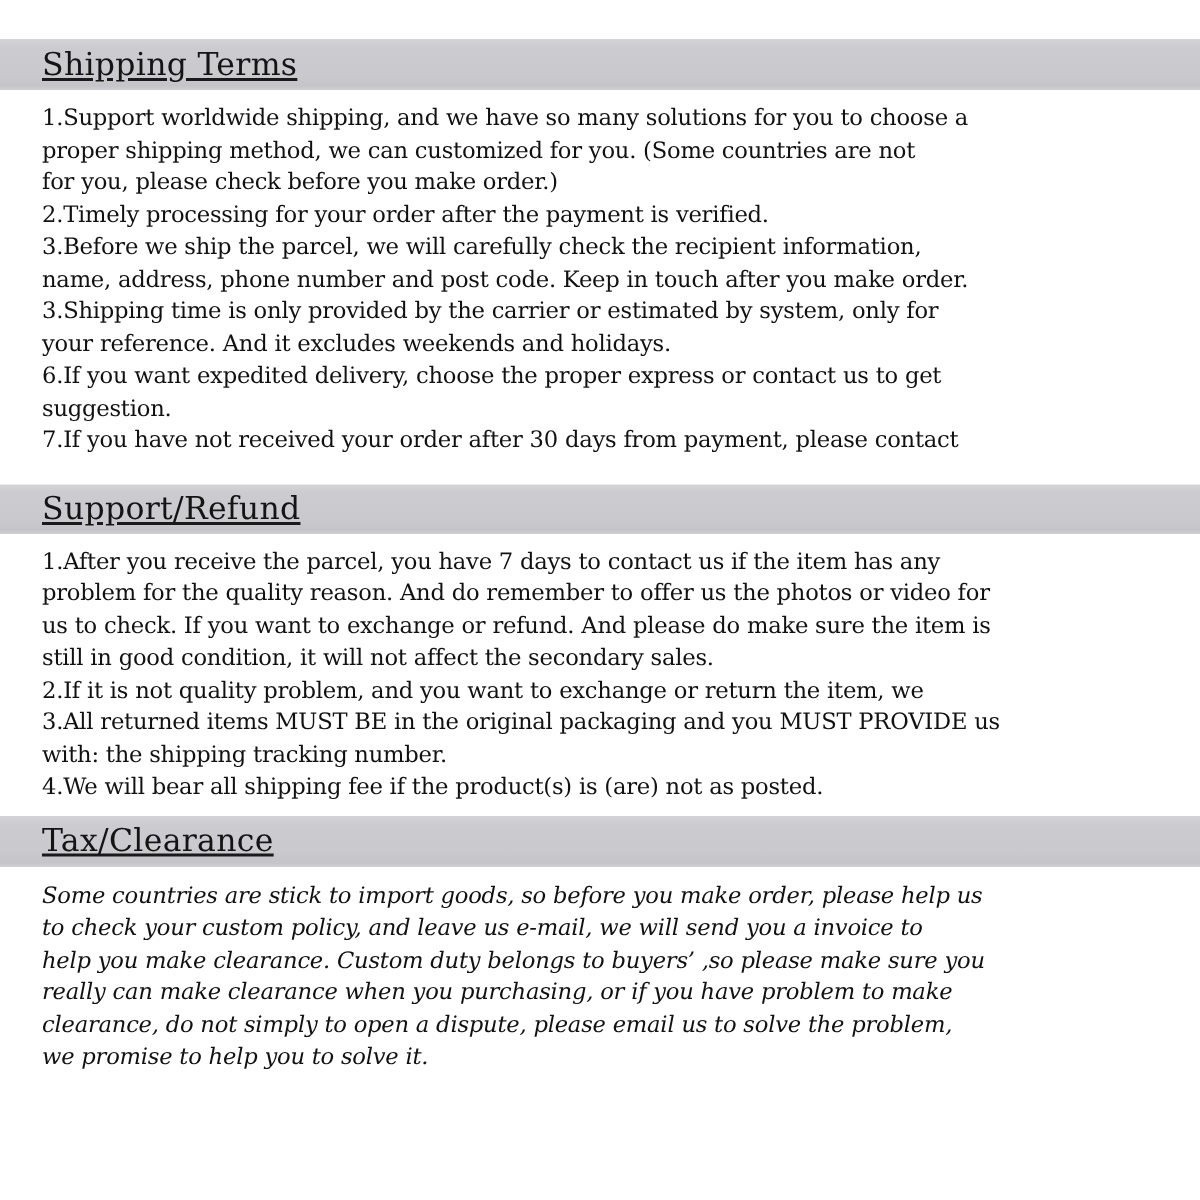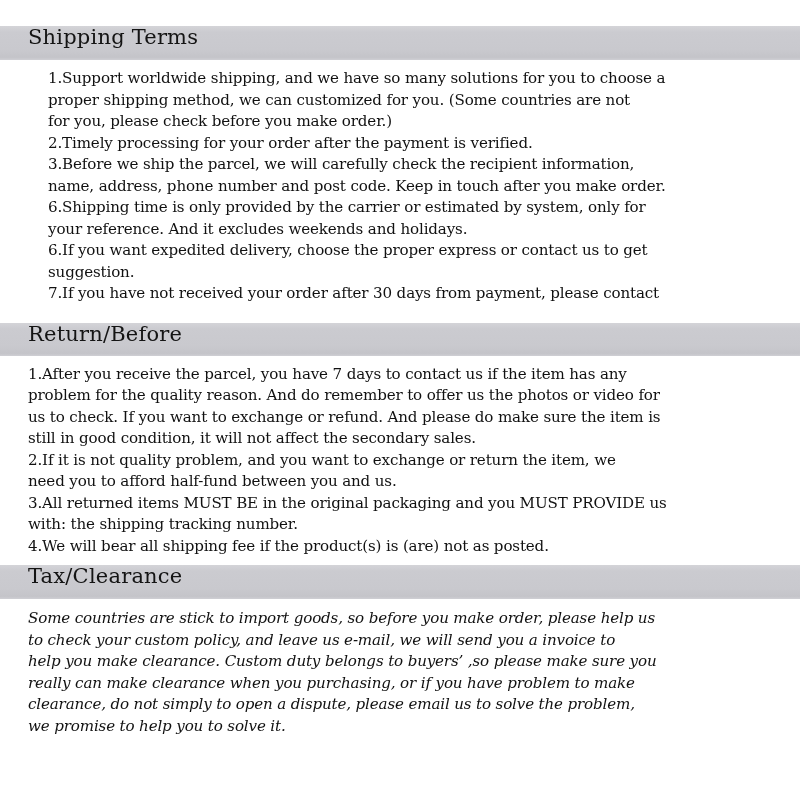--- a/index.html
+++ b/index.html
@@ -27,21 +27,22 @@
   .section-header {
     width: 100%;
     background: linear-gradient(to bottom,
                 #d4d4d8 0%,
                 #cbcbd0 18%,
                 #c9c9ce 70%,
                 #c4c4c9 92%,
                 #cfcfd4 100%);
     box-sizing: border-box;
     display: flex;
-    align-items: flex-start;
+    align-items: center;
+    text-decoration: underline;
   }
   .section-title {
     font-family: "DejaVu Serif", "Liberation Serif", serif;
     font-size: 21px;
     line-height: 1.05;
     letter-spacing: 0.2px;
     color: #141414;
     padding-left: 28px;
     white-space: nowrap;
   }
@@ -53,21 +54,21 @@
     font-family: "DejaVu Serif", "Liberation Serif", serif;
     font-size: 15.1px;
     line-height: 21.5px;
     letter-spacing: -0.15px;
     color: #111111;
     white-space: pre;
   }
 
   
   .sec-shipping .section-header   { height: 34px; margin-top: 26px; }
-  .sec-shipping .section-body     { padding-top: 8px; margin-left: 20px; }
+  .sec-shipping .section-body     { padding-top: 8px; }
 
   .sec-return .section-header     { height: 33px; margin-top: 18px; }
   .sec-return .section-body       { padding-top: 8px; }
 
   .sec-tax .section-header        { height: 34px; margin-top: 8px; }
   .sec-tax .section-body          { padding-top: 9px; font-style: italic; }
 </style>
 </head>
 <body>
 
@@ -77,39 +78,38 @@
     <div class="section-header">
       <div class="section-title">Shipping Terms</div>
     </div>
     <div class="section-body">
       <div class="body-line">1.Support worldwide shipping, and we have so many solutions for you to choose a</div>
       <div class="body-line">proper shipping method, we can customized for you. (Some countries are not</div>
       <div class="body-line">for you, please check before you make order.)</div>
       <div class="body-line">2.Timely processing for your order after the payment is verified.</div>
       <div class="body-line">3.Before we ship the parcel, we will carefully check the recipient information,</div>
       <div class="body-line">name, address, phone number and post code. Keep in touch after you make order.</div>
-      <div class="body-line">6.Shipping time is only provided by the carrier or estimated by system, only for</div>
+      <div class="body-line">3.Shipping time is only provided by the carrier or estimated by system, only for</div>
       <div class="body-line">your reference. And it excludes weekends and holidays.</div>
       <div class="body-line">6.If you want expedited delivery, choose the proper express or contact us to get</div>
       <div class="body-line">suggestion.</div>
       <div class="body-line">7.If you have not received your order after 30 days from payment, please contact</div>
     </div>
   </div>
 
   <div class="section sec-return">
     <div class="section-header">
-      <div class="section-title">Return/Before</div>
+      <div class="section-title">Support/Refund</div>
     </div>
     <div class="section-body">
       <div class="body-line">1.After you receive the parcel, you have 7 days to contact us if the item has any</div>
       <div class="body-line">problem for the quality reason. And do remember to offer us the photos or video for</div>
       <div class="body-line">us to check. If you want to exchange or refund. And please do make sure the item is</div>
       <div class="body-line">still in good condition, it will not affect the secondary sales.</div>
       <div class="body-line">2.If it is not quality problem, and you want to exchange or return the item, we</div>
-      <div class="body-line">need you to afford half-fund between you and us.</div>
       <div class="body-line">3.All returned items MUST BE in the original packaging and you MUST PROVIDE us</div>
       <div class="body-line">with: the shipping tracking number.</div>
       <div class="body-line">4.We will bear all shipping fee if the product(s) is (are) not as posted.</div>
     </div>
   </div>
 
   <div class="section sec-tax">
     <div class="section-header">
       <div class="section-title">Tax/Clearance</div>
     </div>

